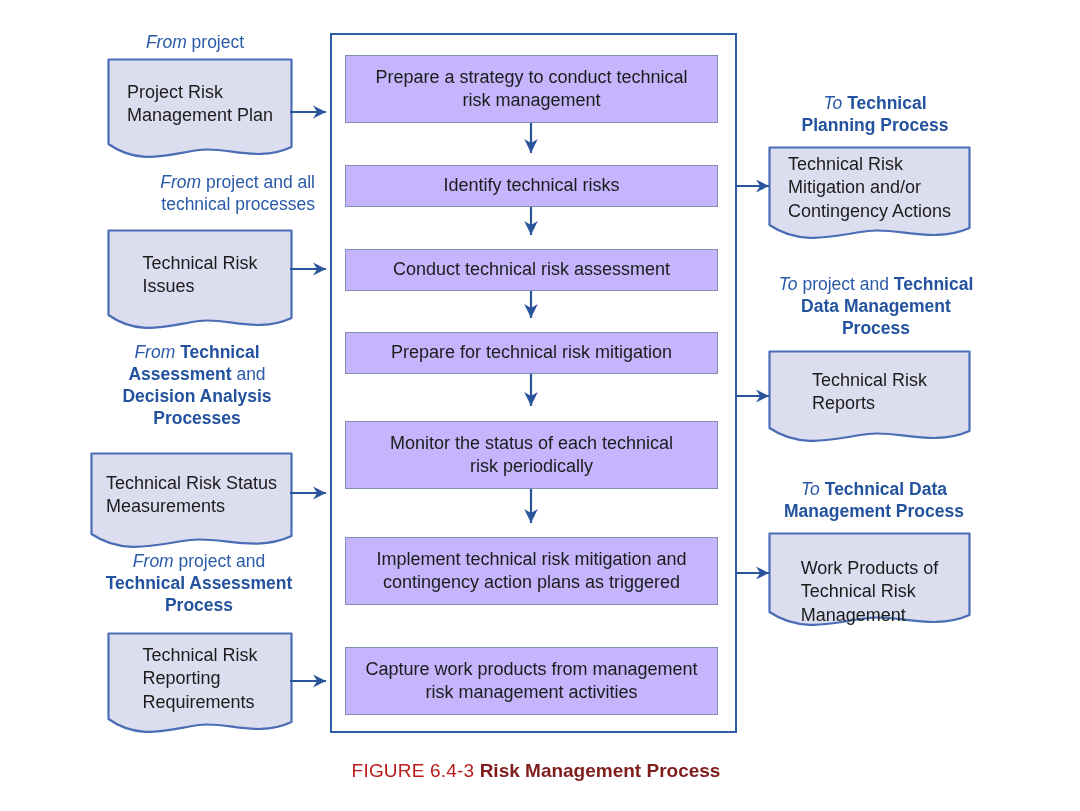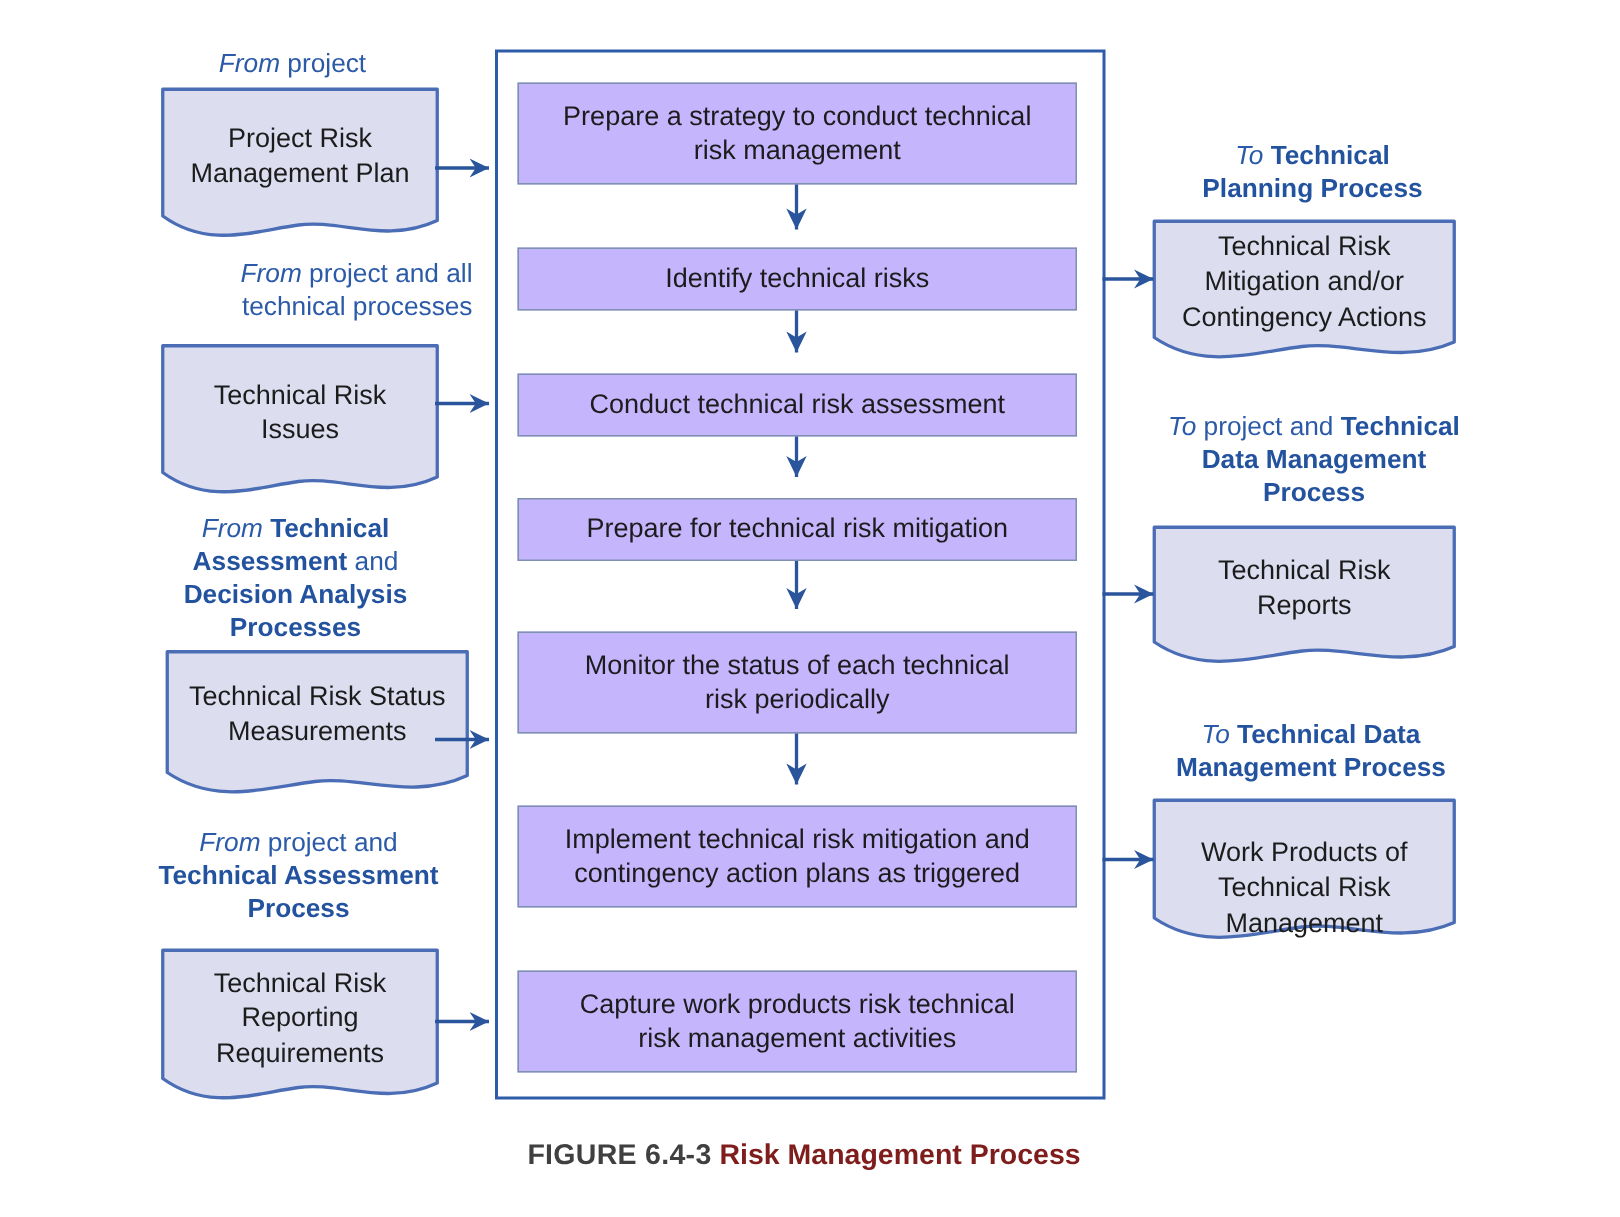--- a/index.html
+++ b/index.html
@@ -24,21 +24,20 @@
   .conn-label .rg{font-weight:400;font-style:normal;}
 
   
   .doc{
     position:absolute;
   }
   .doc svg{position:absolute;left:0;top:0;width:100%;height:100%;display:block;}
   .doc .doc-text{
     position:absolute;left:0;right:0;
     display:flex;align-items:center;justify-content:center;
-    text-align:center;
     color:#1c1c1c;
     font-size:18px;line-height:1.3;
     padding:0 6px;
     box-sizing:border-box;
     white-space:pre-line;
     pointer-events:none;
   }
 
   
   #container{
@@ -67,21 +66,21 @@
   .arrow{position:absolute;}
   .arrow svg{display:block;overflow:visible;}
 
   
   #caption{
     position:absolute;left:0;right:0;top:760px;
     text-align:center;
     font-size:19px;
     font-family:"Liberation Sans", sans-serif;
   }
-  #caption .fig{color:#404040;font-weight:bold;letter-spacing:.2px;margin-top:48px;}
+  #caption .fig{color:#b91c1c;font-weight:normal;letter-spacing:.2px;margin-top:48px;}
   #caption .cap{color:#7f1d1d;font-weight:700;}
 </style>
 </head>
 <body>
 
 <div id="stage">
 
   <svg width="0" height="0" style="position:absolute" aria-hidden="true">
     <defs>
       <marker id="dart-r" markerWidth="14" markerHeight="14" refX="13" refY="7" orient="auto" markerUnits="userSpaceOnUse">
@@ -119,21 +118,21 @@
   </div>
 
   <div class="doc" style="left:107px;top:229px;width:186px;height:105px;">
     <svg viewBox="0 0 186 105" preserveAspectRatio="none">
       <path d="M1.5,1.5 H184.5 V89 C150,105 120,88 92,92 C62,96 32,108 1.5,86 Z" fill="#dcdef0" stroke="#4a6db5" stroke-width="2.2" stroke-linejoin="round"></path>
     </svg>
     <div class="doc-text" style="top:14px;height:64px;">Technical Risk
 Issues</div>
   </div>
 
-  <div class="doc" style="left:90px;top:433px;width:203px;height:100px;margin-left:20px;">
+  <div class="doc" style="left:90px;top:452px;width:203px;height:100px;">
     <svg viewBox="0 0 203 100" preserveAspectRatio="none">
       <path d="M1.5,1.5 H201.5 V84 C165,101 130,84 100,88 C68,92 34,104 1.5,82 Z" fill="#dcdef0" stroke="#4a6db5" stroke-width="2.2" stroke-linejoin="round"></path>
     </svg>
     <div class="doc-text" style="top:12px;height:62px;">Technical Risk Status
 Measurements</div>
   </div>
 
   <div class="doc" style="left:107px;top:632px;width:186px;height:106px;">
     <svg viewBox="0 0 186 106" preserveAspectRatio="none">
       <path d="M1.5,1.5 H184.5 V90 C150,106 120,89 92,93 C62,97 32,109 1.5,87 Z" fill="#dcdef0" stroke="#4a6db5" stroke-width="2.2" stroke-linejoin="round"></path>
@@ -177,21 +176,21 @@
   <div class="pbox" style="left:345px;top:249px;width:373px;height:42px;">Conduct technical risk assessment</div>
 
   <div class="pbox" style="left:345px;top:332px;width:373px;height:42px;">Prepare for technical risk mitigation</div>
 
   <div class="pbox" style="left:345px;top:421px;width:373px;height:68px;">Monitor the status of each technical
 risk periodically</div>
 
   <div class="pbox" style="left:345px;top:537px;width:373px;height:68px;">Implement technical risk mitigation and
 contingency action plans as triggered</div>
 
-  <div class="pbox" style="left:345px;top:647px;width:373px;height:68px;">Capture work products risk technical
+  <div class="pbox" style="left:345px;top:647px;width:373px;height:68px;">Capture work products from management
 risk management activities</div>
 
   <div class="arrow" style="left:523px;top:123px;">
     <svg width="16" height="44">
       <line x1="8" y1="0" x2="8" y2="30" stroke="#2a559c" stroke-width="2.2" marker-end="url(#dart-d)"></line>
     </svg>
   </div>
 
   <div class="arrow" style="left:523px;top:207px;">
     <svg width="16" height="44">

